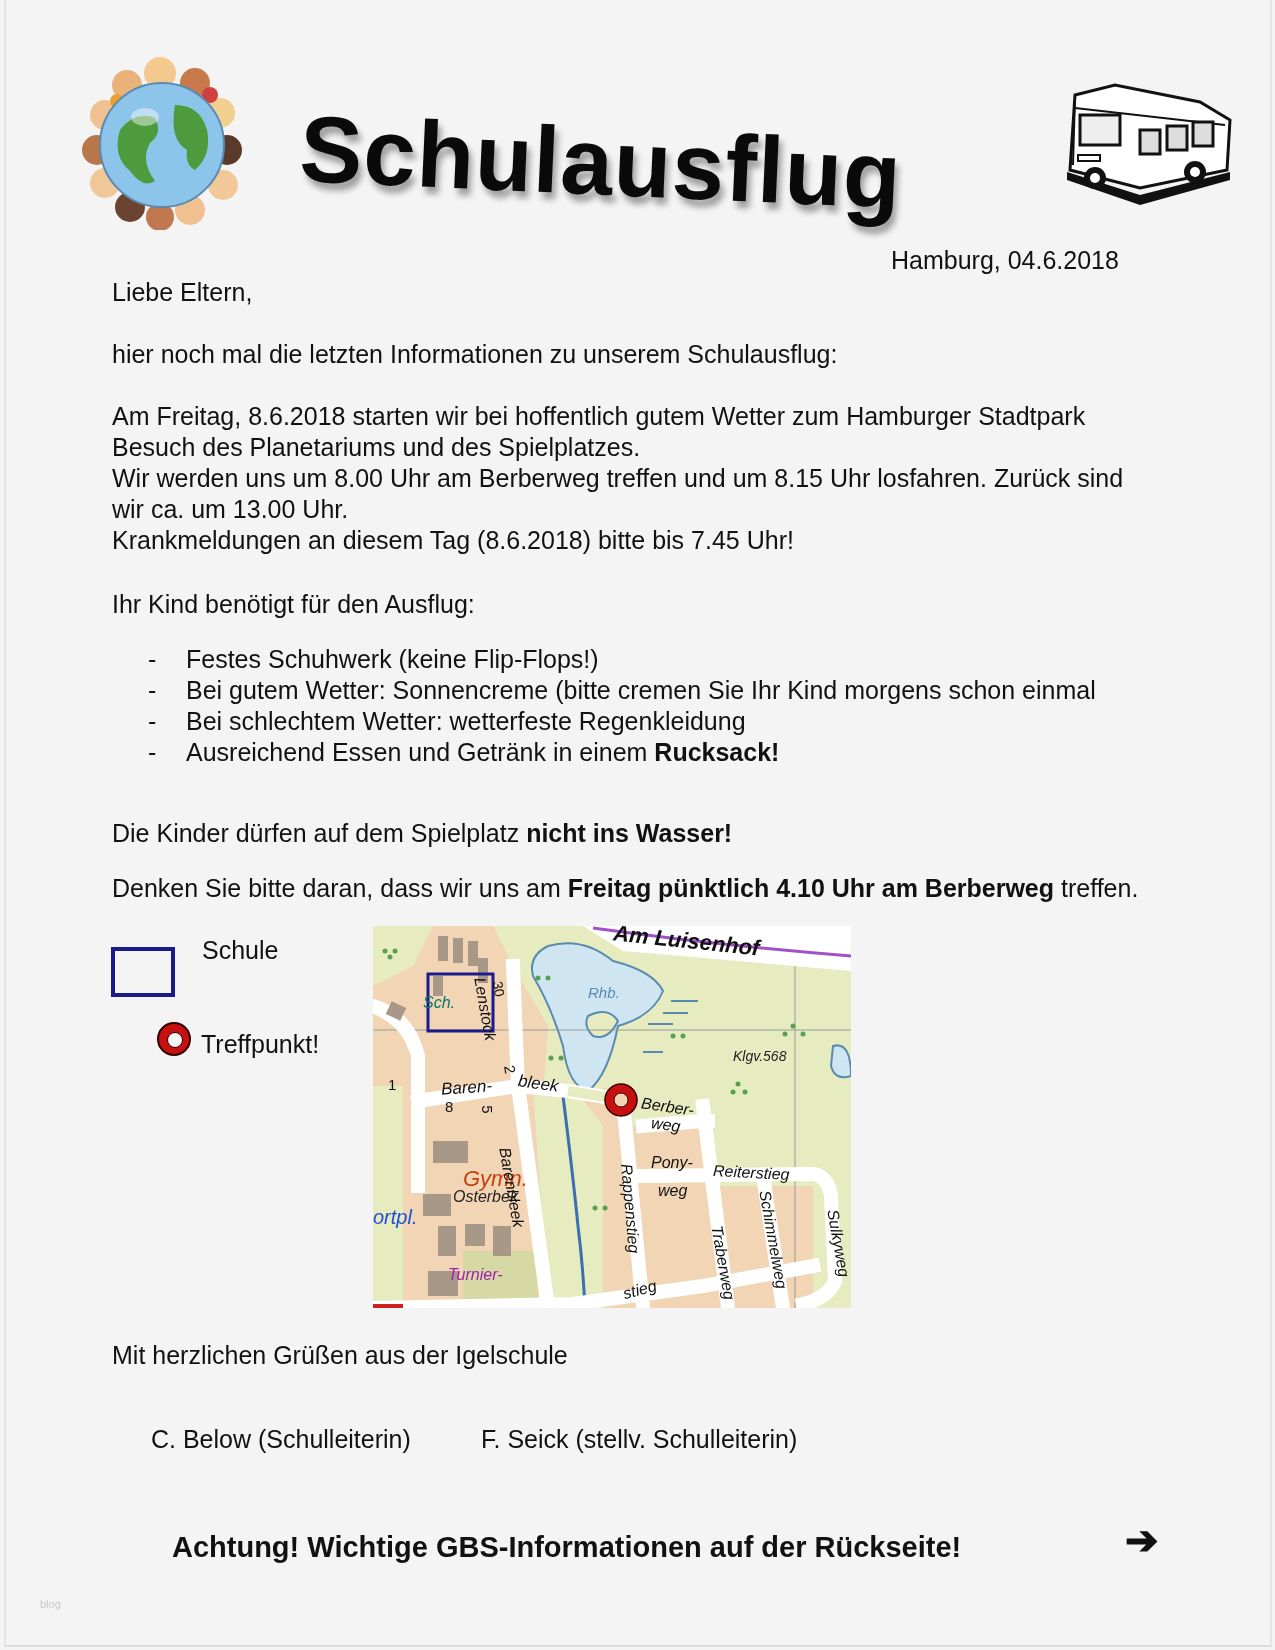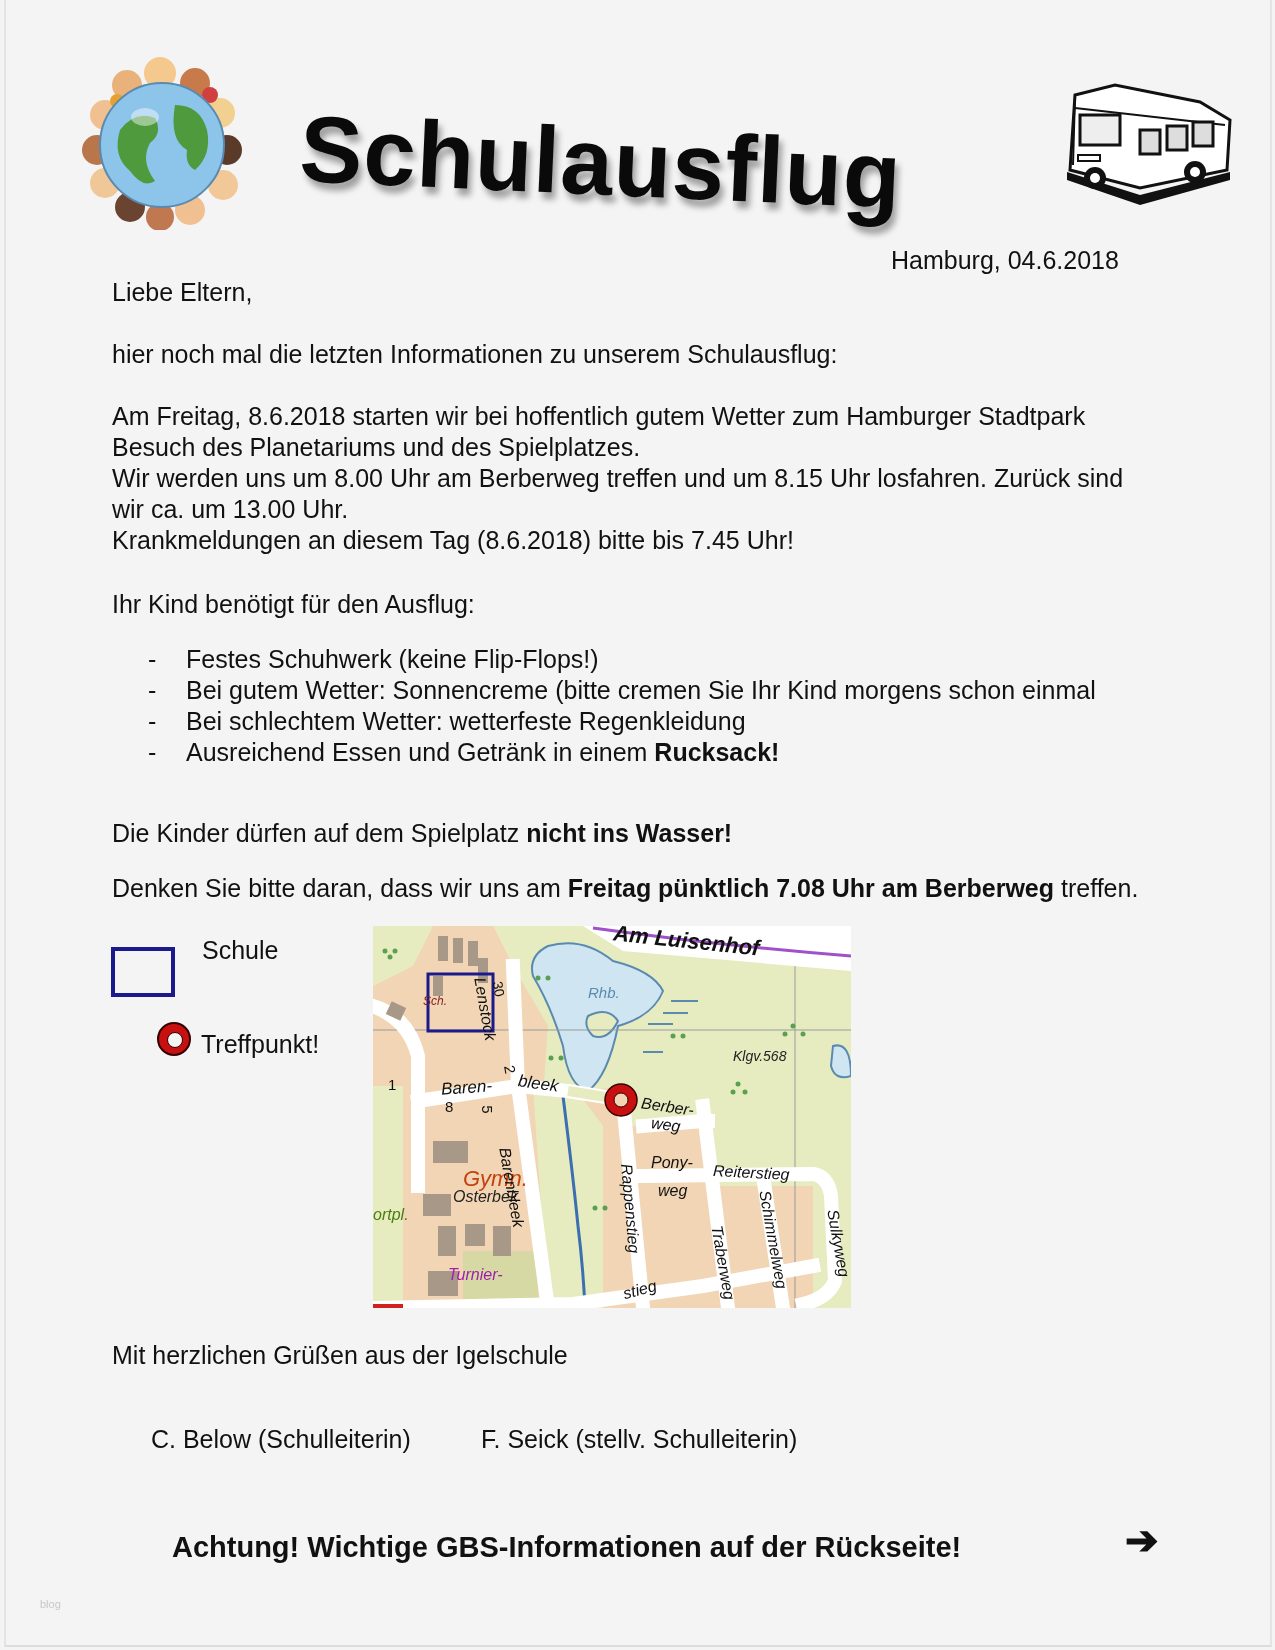--- a/index.html
+++ b/index.html
@@ -114,21 +114,21 @@
     <span class="dash">-</span>
     <span>Ausreichend Essen und Getränk in einem </span><b>Rucksack!</b>
   </div>
 </div>
 
 <div class="abs txt" style="left:112px;top:818px;text-align:center;">
   <span>Die Kinder dürfen auf dem Spielplatz </span><b>nicht ins Wasser!</b>
 </div>
 
 <div class="abs txt" style="left:112px;top:873px;">
-  <span>Denken Sie bitte daran, dass wir uns am </span><b>Freitag pünktlich 7.08 Uhr am Berberweg</b><span> treffen.</span>
+  <span>Denken Sie bitte daran, dass wir uns am </span><b>Freitag pünktlich 4.10 Uhr am Berberweg</b><span> treffen.</span>
 </div>
 
 <div class="abs" id="legend-school-box"></div>
 <div class="abs txt" style="left:202px;top:935px;">Schule</div>
 <div class="abs" id="legend-meet-ring"></div>
 <div class="abs txt" style="left:201px;top:1029px;">Treffpunkt!</div>
 
 <div class="abs" id="map">
   <svg width="478" height="382" viewBox="0 0 478 382" style="position:absolute;left:0;top:0;">
 
@@ -211,21 +211,21 @@
     <rect x="55" y="48" width="65" height="57" fill="none" stroke="#1a1a8c" stroke-width="3"></rect>
 
     <circle cx="248" cy="174" r="16" fill="#c81010" stroke="#300" stroke-width="1.5"></circle>
     <circle cx="248" cy="174" r="7" fill="#f2d5b5" stroke="#300" stroke-width="1"></circle>
 
     <rect x="0" y="378" width="30" height="4" fill="#d02020"></rect>
   </svg>
 
   <div class="abs" style="left:240px;top:2px;font-size:22px;font-weight:bold;font-style:italic;transform:rotate(6deg);color:#111;">Am Luisenhof</div>
   <div class="abs" style="left:215px;top:58px;font-size:15px;color:#5a8ab0;font-style:italic;">Rhb.</div>
-  <div class="abs" style="left:50px;top:68px;font-size:12px;font-style:italic;color:#7f1d1d;">Sch.</div>
+  <div class="abs" style="left:50px;top:68px;font-size:16px;font-style:italic;color:#0f766e;">Sch.</div>
   <div class="abs" style="left:360px;top:122px;font-size:14px;font-style:italic;color:#222;">Klgv.568</div>
   <div class="abs" style="left:115px;top:50px;font-size:16px;font-style:italic;color:#111;transform:rotate(80deg);transform-origin:left top;">Lenstock</div>
   <div class="abs" style="left:15px;top:150px;font-size:15px;color:#111;">1</div>
   <div class="abs" style="left:68px;top:152px;font-size:17px;font-style:italic;color:#111;transform:rotate(-4deg);">Baren-</div>
   <div class="abs" style="left:72px;top:172px;font-size:15px;color:#111;">8</div>
   <div class="abs" style="left:110px;top:175px;font-size:15px;color:#111;transform:rotate(90deg);">5</div>
   <div class="abs" style="left:133px;top:135px;font-size:15px;color:#111;transform:rotate(80deg);">2</div>
   <div class="abs" style="left:118px;top:55px;font-size:14px;color:#111;transform:rotate(80deg);">30</div>
   <div class="abs" style="left:145px;top:148px;font-size:17px;font-style:italic;color:#111;transform:rotate(8deg);">bleek</div>
   <div class="abs" style="left:268px;top:172px;font-size:16px;font-style:italic;color:#111;transform:rotate(8deg);">Berber-</div>
@@ -233,21 +233,21 @@
   <div class="abs" style="left:278px;top:228px;font-size:16px;font-style:italic;color:#111;">Pony-</div>
   <div class="abs" style="left:285px;top:256px;font-size:16px;font-style:italic;color:#111;">weg</div>
   <div class="abs" style="left:340px;top:238px;font-size:16px;font-style:italic;color:#111;transform:rotate(3deg);">Reiterstieg</div>
   <div class="abs" style="left:90px;top:240px;font-size:22px;font-style:italic;color:#c2410c;">Gymn.</div>
   <div class="abs" style="left:80px;top:262px;font-size:16px;font-style:italic;color:#222;">Osterbek</div>
   <div class="abs" style="left:140px;top:220px;font-size:16px;font-style:italic;color:#111;transform:rotate(80deg);transform-origin:left top;">Barenbleek</div>
   <div class="abs" style="left:262px;top:237px;font-size:16px;font-style:italic;color:#111;transform:rotate(85deg);transform-origin:left top;">Rappenstieg</div>
   <div class="abs" style="left:352px;top:298px;font-size:16px;font-style:italic;color:#111;transform:rotate(80deg);transform-origin:left top;">Traberweg</div>
   <div class="abs" style="left:400px;top:263px;font-size:16px;font-style:italic;color:#111;transform:rotate(80deg);transform-origin:left top;">Schimmelweg</div>
   <div class="abs" style="left:468px;top:282px;font-size:16px;font-style:italic;color:#111;transform:rotate(80deg);transform-origin:left top;">Sulkyweg</div>
-  <div class="abs" style="left:0px;top:280px;font-size:16px;font-style:italic;color:#4d7c0f;">ortpl.</div>
+  <div class="abs" style="left:0px;top:280px;font-size:20px;font-style:italic;color:#1d4ed8;">ortpl.</div>
   <div class="abs" style="left:75px;top:340px;font-size:16px;font-style:italic;color:#a21caf;">Turnier-</div>
   <div class="abs" style="left:250px;top:355px;font-size:16px;font-style:italic;color:#111;transform:rotate(-15deg);">stieg</div>
 </div>
 
 <div class="abs txt" style="left:112px;top:1340px;">Mit herzlichen Grüßen aus der Igelschule</div>
 <div class="abs txt" style="left:112px;top:1424px;margin-left:39px;">C. Below (Schulleiterin)</div>
 <div class="abs txt" style="left:481px;top:1424px;">F. Seick (stellv. Schulleiterin)</div>
 
 <div class="abs" style="left:172px;top:1531px;font-size:29px;font-weight:bold;white-space:nowrap;">Achtung! Wichtige GBS-Informationen auf der Rückseite!</div>
 <div class="abs arrow-glyph" style="font-size:40px;font-weight:bold;line-height:40px;">➔</div>

